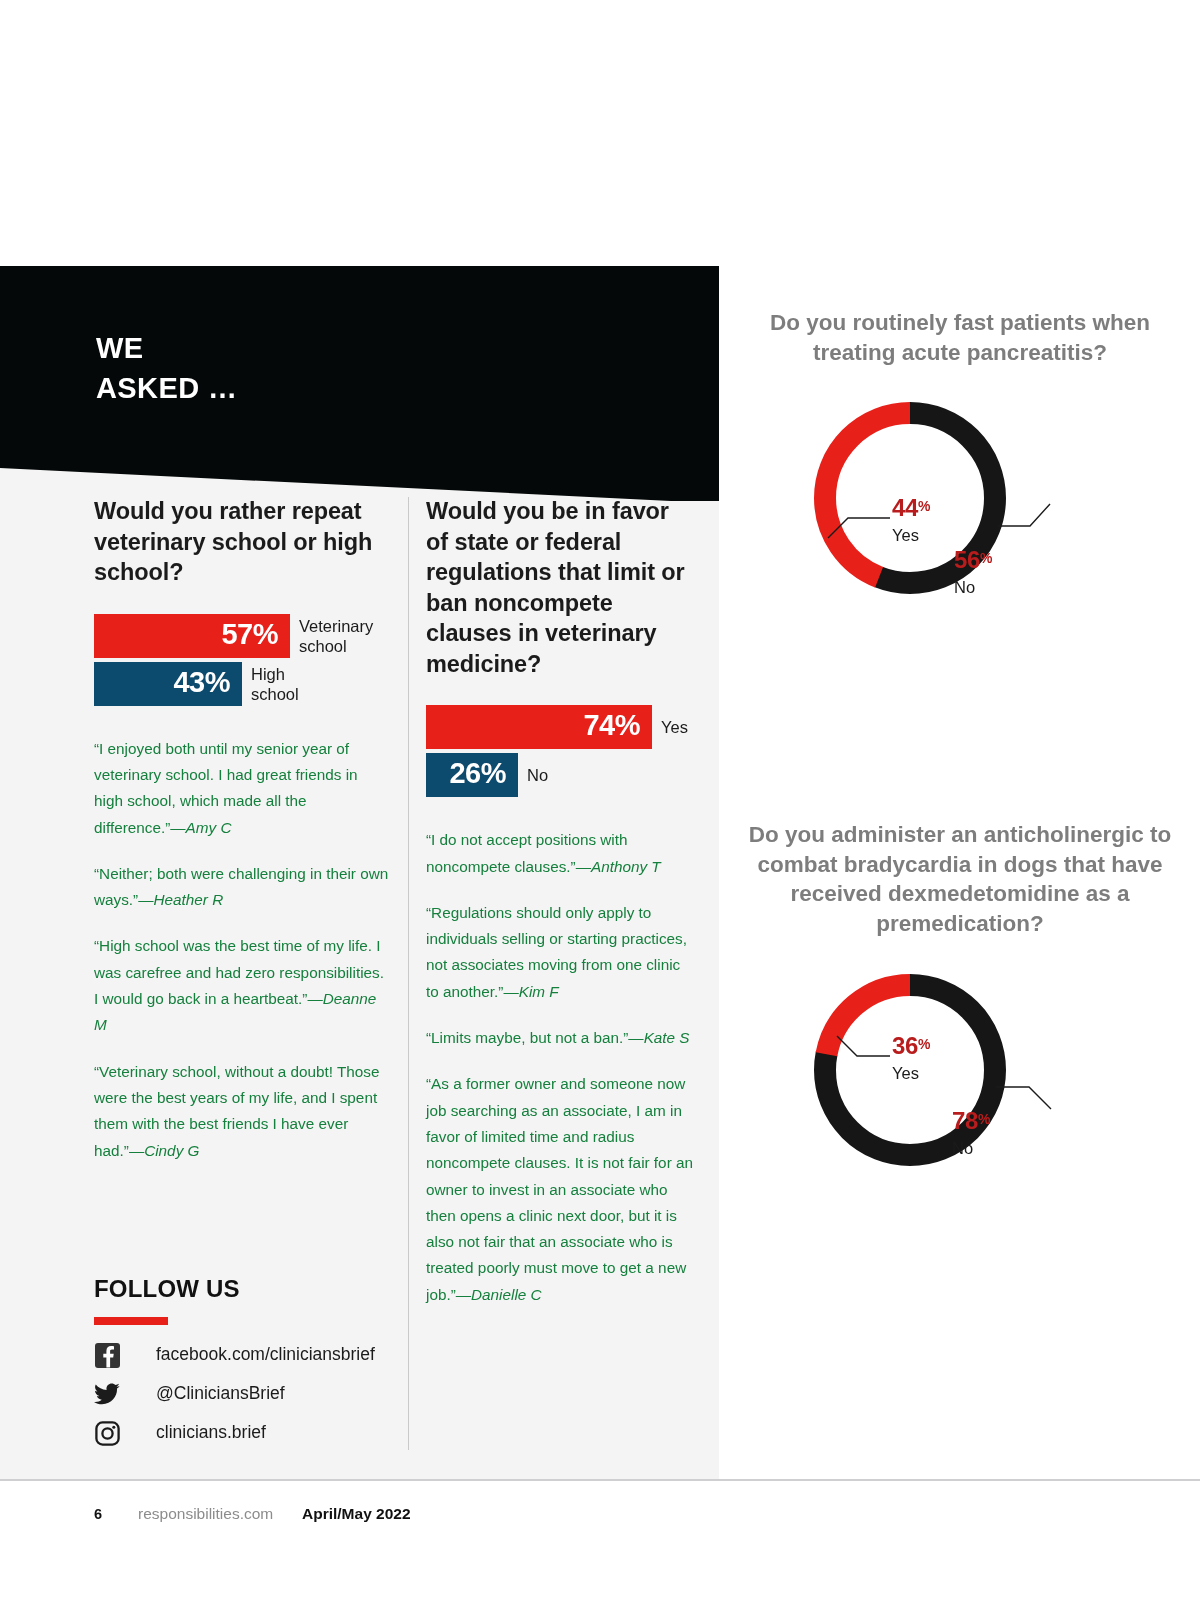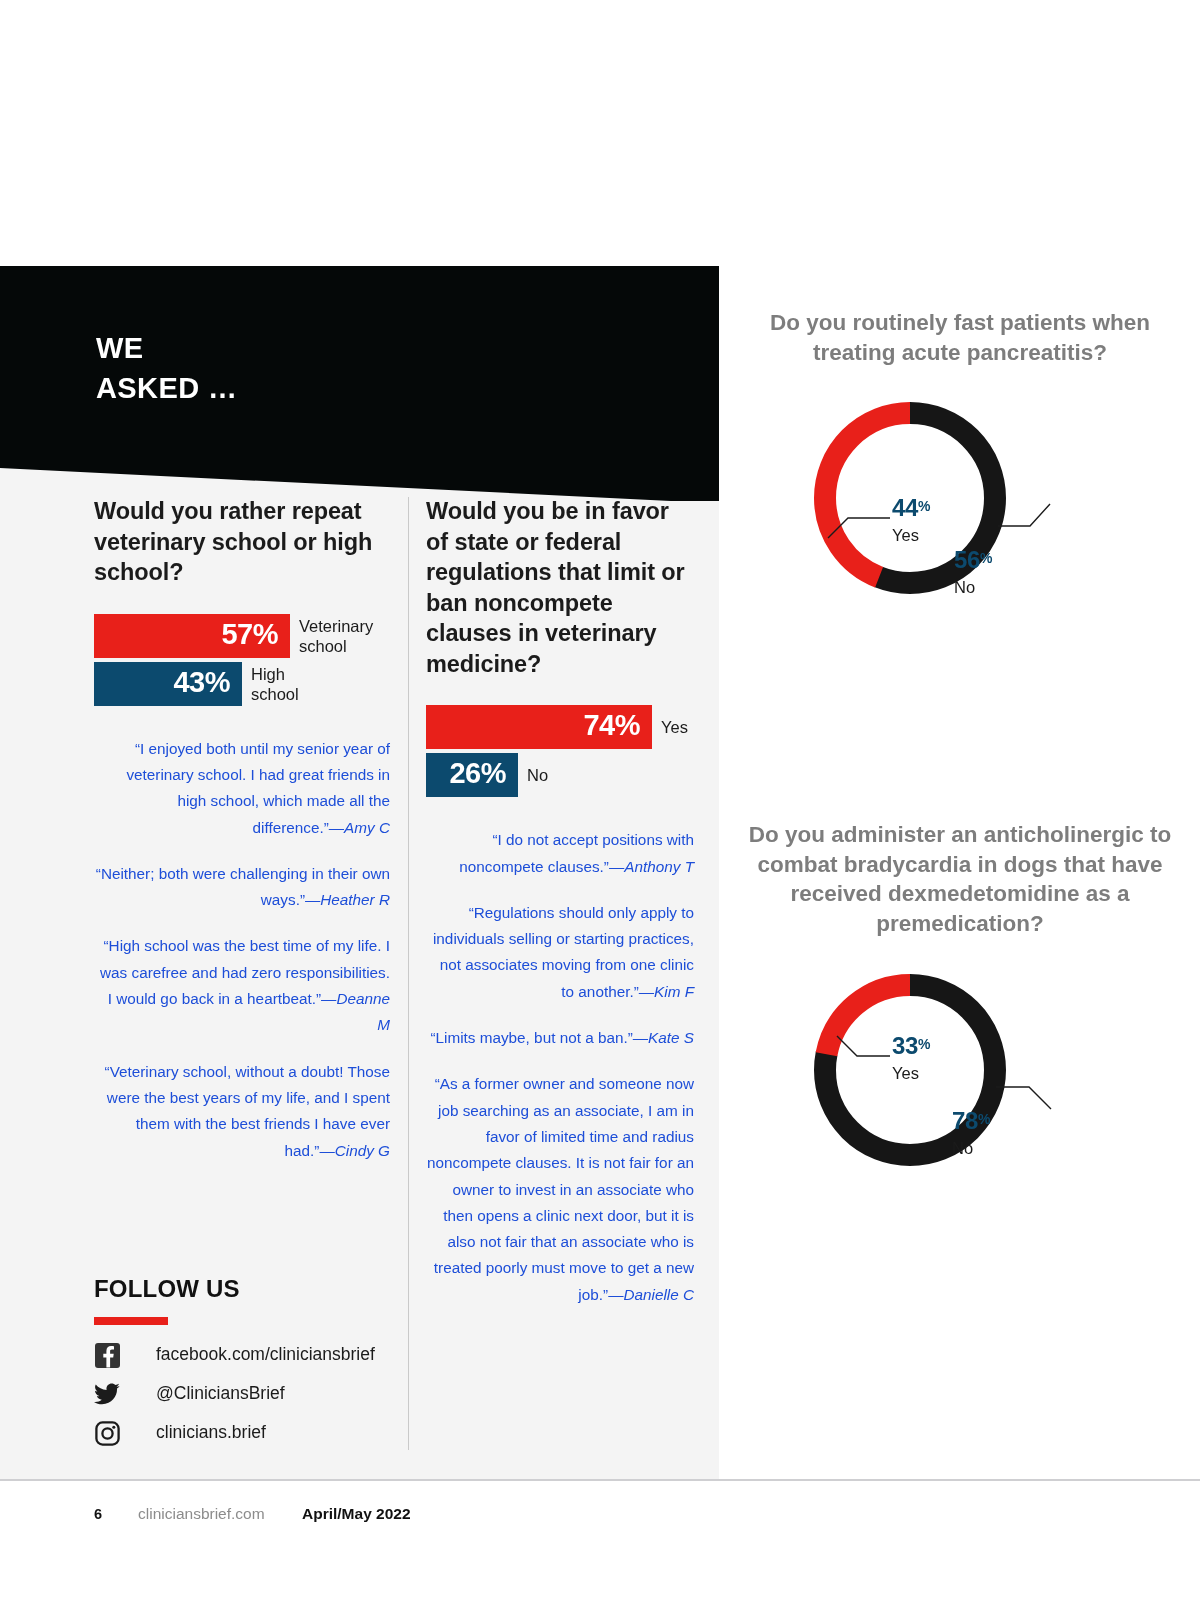--- a/index.html
+++ b/index.html
@@ -136,23 +136,23 @@
     padding-left: 9px;
     align-self: center;
     white-space: pre-line;
   }
 
   
   .quotes { margin-top: 30px; }
   .quote {
     font-size: 15.3px;
     line-height: 1.72;
-    color: #1d4ed8;
+    color: #15803d;
     margin: 0 0 20px 0;
-    text-align: right;
+    text-align: left;
   }
   .quote .attrib { font-style: italic; }
 
   
   .follow {
     position: absolute;
     left: 94px; top: 1275px;
     width: 300px;
     z-index: 3;
   }
@@ -199,21 +199,21 @@
     margin: 0;
   }
   .donut-wrap { position: relative; }
   .donut-label {
     position: absolute;
     text-align: left;
   }
   .donut-pct {
     font-size: 24px;
     font-weight: bold;
-    color: #0c4a6e;
+    color: #b91c1c;
     line-height: 1;
     letter-spacing: -0.3px;
   }
   .donut-pct sup {
     font-size: 14px;
     font-weight: bold;
     vertical-align: 5px;
   }
   .donut-sub {
     font-size: 16.5px;
@@ -387,30 +387,30 @@
 
         <circle cx="170" cy="113" r="85" fill="none" stroke="#161616" stroke-width="22" stroke-dasharray="416.6 534.1" transform="rotate(-90 170 113)"></circle>
 
         <circle cx="170" cy="113" r="85" fill="none" stroke="#e8201a" stroke-width="22" stroke-dasharray="117.5 534.1" transform="rotate(-90 170 113) scale(1,-1) translate(0,-226)"></circle>
 
         <polyline points="97,79 117,99 150,99" fill="none" stroke="#1b1b1b" stroke-width="1.4"></polyline>
 
         <polyline points="256,130 289,130 311,152" fill="none" stroke="#1b1b1b" stroke-width="1.4"></polyline>
       </svg>
       <div class="donut-label" style="left:152px; top:77px;">
-        <div class="donut-pct"><span>33</span><sup>%</sup></div>
+        <div class="donut-pct"><span>36</span><sup>%</sup></div>
         <div class="donut-sub">Yes</div>
       </div>
       <div class="donut-label" style="left:212px; top:152px;">
         <div class="donut-pct"><span>78</span><sup>%</sup></div>
         <div class="donut-sub">No</div>
       </div>
     </div>
   </div>
 
   <div class="footer-rule"></div>
   <div class="footer">
     <span class="footer-page">6</span>
-    <span class="footer-site">cliniciansbrief.com</span>
+    <span class="footer-site">responsibilities.com</span>
     <span class="footer-issue">April/May 2022</span>
   </div>
 
 </div>
 
 </body></html>

